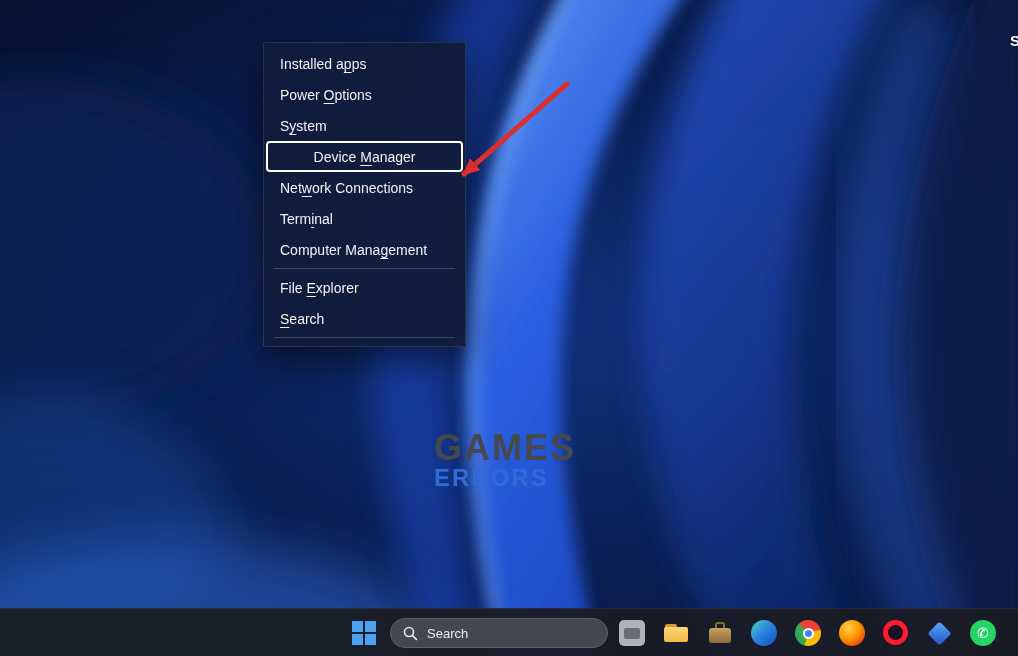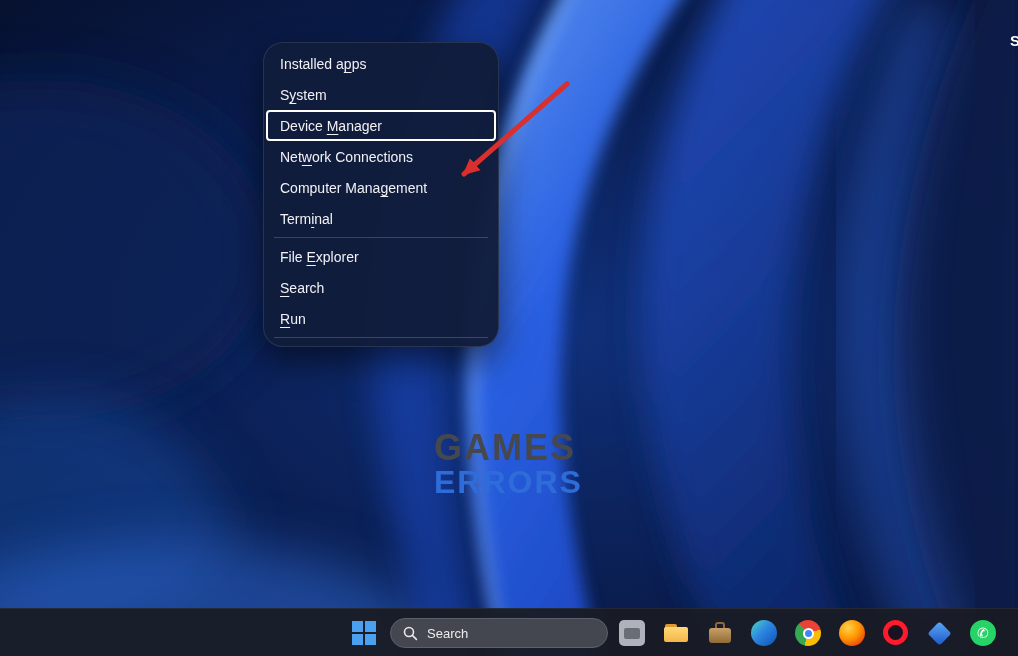--- a/index.html
+++ b/index.html
@@ -8,42 +8,42 @@
   .screen { position:relative; width:1018px; height:656px; overflow:hidden; }
 
   
   .wallpaper { position:absolute; inset:0; z-index:0; }
 
   
   .corner-s { position:absolute; top:32px; right:-2px; z-index:5; color:#ffffff;
               font-size:15px; font-weight:bold; }
 
   
-  .context-menu { position:absolute; left:263px; top:42px; width:236px; z-index:10;
+  .context-menu { position:absolute; left:263px; top:42px; width:203px; z-index:10;
                   background:var(--menu-bg, rgba(17,28,58,0.96));
-                  border:1px solid rgba(255,255,255,0.10); border-radius:20px;
+                  border:1px solid rgba(255,255,255,0.10); border-radius:0;
                   padding:5px 0; box-shadow:0 14px 34px rgba(0,0,0,0.55);
                   color:#f2f2f5; font-size:14px; backdrop-filter:blur(6px); }
   .menu-item { height:31px; display:flex; align-items:center; padding:0 12px;
                margin:0 2px; border:2px solid transparent; border-radius:4px;
                cursor:pointer; white-space:nowrap; }
-  .menu-item.focused { border-color:#ffffff; }
+  .menu-item.focused { border-color:#ffffff;justify-content:center; }
   .menu-label { pointer-events:none; }
   .mn { text-decoration:underline; text-underline-offset:3px; text-decoration-thickness:1px; }
   .chev { margin-left:auto; color:#d8d8de; font-size:17px; line-height:1; padding-left:8px; }
   .menu-divider { height:1px; background:rgba(255,255,255,0.18); margin:3px 10px; }
 
   
   .red-arrow { position:absolute; inset:0; z-index:30; pointer-events:none; }
 
   
   .watermark { position:absolute; left:434px; top:430px; z-index:20; font-weight:900;
                letter-spacing:2px; line-height:1.0; pointer-events:none; }
   .wm1 { display:block; font-size:36px; color:var(--watermark-gray,#46484d); }
-  .wm2 { display:block; font-size:32px; color:var(--watermark-blue,#2e6cd9); }
+  .wm2 { display:block; font-size:24px; color:var(--watermark-blue,#2e6cd9); }
 
   
   .taskbar { position:absolute; left:0; bottom:0; width:1018px; height:48px; z-index:40;
              background:var(--taskbar-bg, rgba(25,28,36,0.94));
              border-top:1px solid rgba(255,255,255,0.06); backdrop-filter:blur(10px); }
   .start-btn { position:absolute; left:350px; top:10px; width:28px; height:28px;
                display:flex; align-items:center; justify-content:center;
                border-radius:5px; cursor:pointer; }
   .win-logo { display:grid; grid-template-columns:11px 11px; grid-template-rows:11px 11px; gap:2px; }
   .win-logo span { background:#4ba0ef; }
@@ -123,43 +123,43 @@
     <path d="M585,-40 C470,180 445,380 505,660" stroke="#8fc0ff" stroke-width="5" fill="none" filter="url(#b8)" opacity="0.9"></path>
   </svg>
 
   <div class="corner-s">S</div>
 
   <div class="context-menu" id="menu-items">
       <div class="menu-item">
         <span class="menu-label">Installed a<span class="mn">p</span>ps</span>
       </div>
       <div class="menu-item">
+        <span class="menu-label">Power <span class="mn">O</span>ptions</span>
+      </div>
+      <div class="menu-item">
         <span class="menu-label">S<span class="mn">y</span>stem</span>
       </div>
       <div class="menu-item focused">
         <span class="menu-label">Device <span class="mn">M</span>anager</span>
       </div>
       <div class="menu-item">
         <span class="menu-label">Net<span class="mn">w</span>ork Connections</span>
       </div>
       <div class="menu-item">
+        <span class="menu-label">Term<span class="mn">i</span>nal</span>
+      </div>
+      <div class="menu-item">
         <span class="menu-label">Computer Mana<span class="mn">g</span>ement</span>
       </div>
-      <div class="menu-item">
-        <span class="menu-label">Term<span class="mn">i</span>nal</span>
-      </div>
       <div class="menu-divider"></div>
       <div class="menu-item">
         <span class="menu-label">File <span class="mn">E</span>xplorer</span>
       </div>
       <div class="menu-item">
         <span class="menu-label"><span class="mn">S</span>earch</span>
-      </div>
-      <div class="menu-item">
-        <span class="menu-label"><span class="mn">R</span>un</span>
       </div>
       <div class="menu-divider"></div>
     </div>
 
   <svg class="red-arrow" width="1018" height="656">
     <defs>
       <marker id="ah" markerUnits="userSpaceOnUse" markerWidth="20" markerHeight="18" refX="15" refY="9" orient="auto">
         <path d="M0,1 L17,9 L0,17 Z" style="fill:var(--arrow,#d92f2f)"></path>
       </marker>
     </defs>

